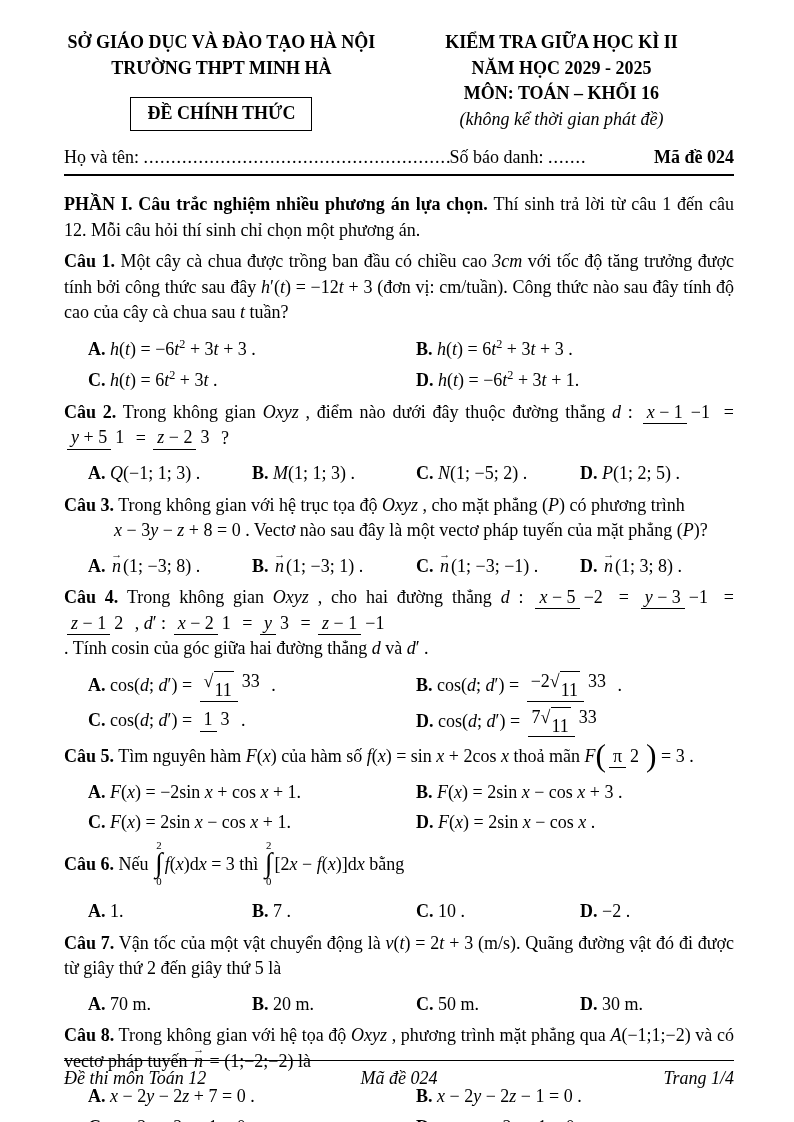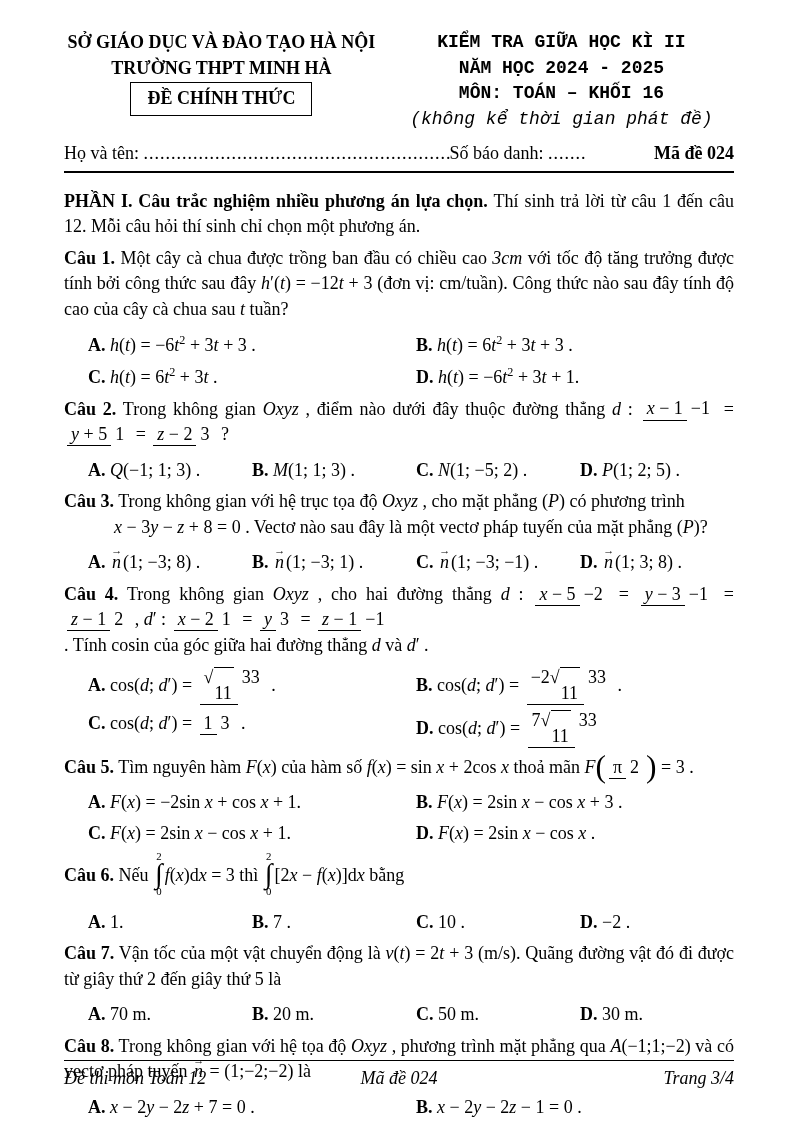--- a/index.html
+++ b/index.html
@@ -10,22 +10,22 @@
     font-family:"Liberation Serif","DejaVu Serif",serif;
     font-size:18px; line-height:1.42;
     padding:30px 60px 0 64px; overflow:hidden;
   }
   b { font-weight:bold; }
   .bold { font-weight:bold; }
   .italic { font-style:italic; }
   
   .header { display:flex; }
   .h-left { flex:0 0 47%; text-align:center; }
-  .h-right { flex:1; text-align:center; padding-left:10px;font-family:Liberation Mono, monospace; }
-  .exam-box { display:inline-block; border:1.6px solid #000; padding:3px 16px; margin:1px auto 5px; font-weight:bold; }
+  .h-right { flex:1; text-align:center; padding-left:10px; }
+  .exam-box { display:inline-block; border:1.6px solid #000; padding:3px 16px; margin:16px auto 5px; font-weight:bold; }
   .h-left .note { font-style:italic; margin-top:4px; }
   
   .student-row { display:flex; align-items:baseline; margin-top:9px; border-bottom:2.6px solid #000; padding-bottom:4px; }
   .student-row .lead-dots { flex:1; overflow:hidden; white-space:nowrap; letter-spacing:1px; }
   .student-row .sbd-dots { display:inline-block; width:58px; overflow:hidden; white-space:nowrap; letter-spacing:1px; }
   .student-row .exam-code { font-weight:bold; margin-left:48px; white-space:nowrap; }
   
   .part-heading { margin-top:16px; text-align:justify; }
   
   .question { margin-top:6px; }
@@ -37,21 +37,21 @@
   .q-options.cols-2 { grid-template-columns:repeat(2,1fr); }
   .opt { text-align:left; }
   
   i, .it { font-style:italic; }
   sup { font-size:0.68em; }
   .frac { display:inline-flex; flex-direction:row; text-align:center; vertical-align:middle; margin:0 3px; line-height:1.18; position:relative; top:-1px; }
   .frac .num { display:block; border-bottom:1.2px solid #000; padding:0 4px; }
   .frac .den { display:block; padding:0 4px; }
   .sqrt { display:inline-flex; align-items:stretch; line-height:1.15; }
   .sqrt .rsign { line-height:1.15; }
-  .sqrt .rad { border-top:1.1px solid #000; padding:15px 2px 0 1px; }
+  .sqrt .rad { border-top:1.1px solid #000; padding:8px 2px 0 1px; }
   .vec { position:relative; display:inline-block; padding:0 2px; }
   .vec::before { content:"\2192"; position:absolute; top:-0.62em; left:50%; transform:translateX(-50%); font-size:0.62em; }
   .int { display:inline-flex; flex-direction:column; align-items:center; vertical-align:middle; margin:0 2px; line-height:1; position:relative; top:-2px; }
   .int .lim { font-size:0.6em; line-height:1.05; }
   .int .isym { font-size:1.55em; line-height:0.88; }
   .bigp { font-size:1.75em; vertical-align:middle; line-height:0; position:relative; top:-2px; }
   
   .footer { position:absolute; left:64px; right:60px; bottom:30px; border-top:1.2px solid #000; padding-top:5px; display:flex; font-style:italic; }
   .footer span { flex:1; }
   .footer .f-center { text-align:center; }
@@ -65,21 +65,21 @@
   <div class="header">
     <div class="h-left">
       <div class="bold">SỞ GIÁO DỤC VÀ ĐÀO TẠO HÀ NỘI</div>
       <div class="bold">TRƯỜNG THPT MINH HÀ</div>
       <div>
         <span class="exam-box">ĐỀ CHÍNH THỨC</span>
       </div>
     </div>
     <div class="h-right">
       <div class="bold">KIỂM TRA GIỮA HỌC KÌ II</div>
-      <div class="bold">NĂM HỌC 2024 - 2025</div>
+      <div class="bold">NĂM HỌC 2029 - 2025</div>
       <div class="bold">MÔN: TOÁN – KHỐI 16</div>
       <div class="italic">(không kể thời gian phát đề)</div>
     </div>
   </div>
 
   <div class="student-row">
     <span>Họ và tên:</span>&nbsp;<span class="lead-dots">........................................................................................................................................................................</span>
     <span>Số báo danh:</span>&nbsp;<span class="sbd-dots">.......</span>
     <span class="exam-code">Mã đề 024</span>
   </div>
@@ -220,16 +220,16 @@
           <div class="opt"><b>B.</b> <i>x</i> − 2<i>y</i> − 2<i>z</i> − 1 = 0 .</div>
           <div class="opt"><b>C.</b> <i>x</i> − 2<i>y</i> − 2<i>z</i> + 1 = 0 .</div>
           <div class="opt"><b>D.</b> −<i>x</i> + <i>y</i> − 2<i>z</i> − 1 = 0 .</div>
         </div>
       </div>
     </div>
 
   <div class="footer">
     <span class="f-left">Đề thi môn Toán 12</span>
     <span class="f-center">Mã đề 024</span>
-    <span class="f-right">Trang 3/4</span>
+    <span class="f-right">Trang 1/4</span>
   </div>
 
 </div>
 
 </body></html>

